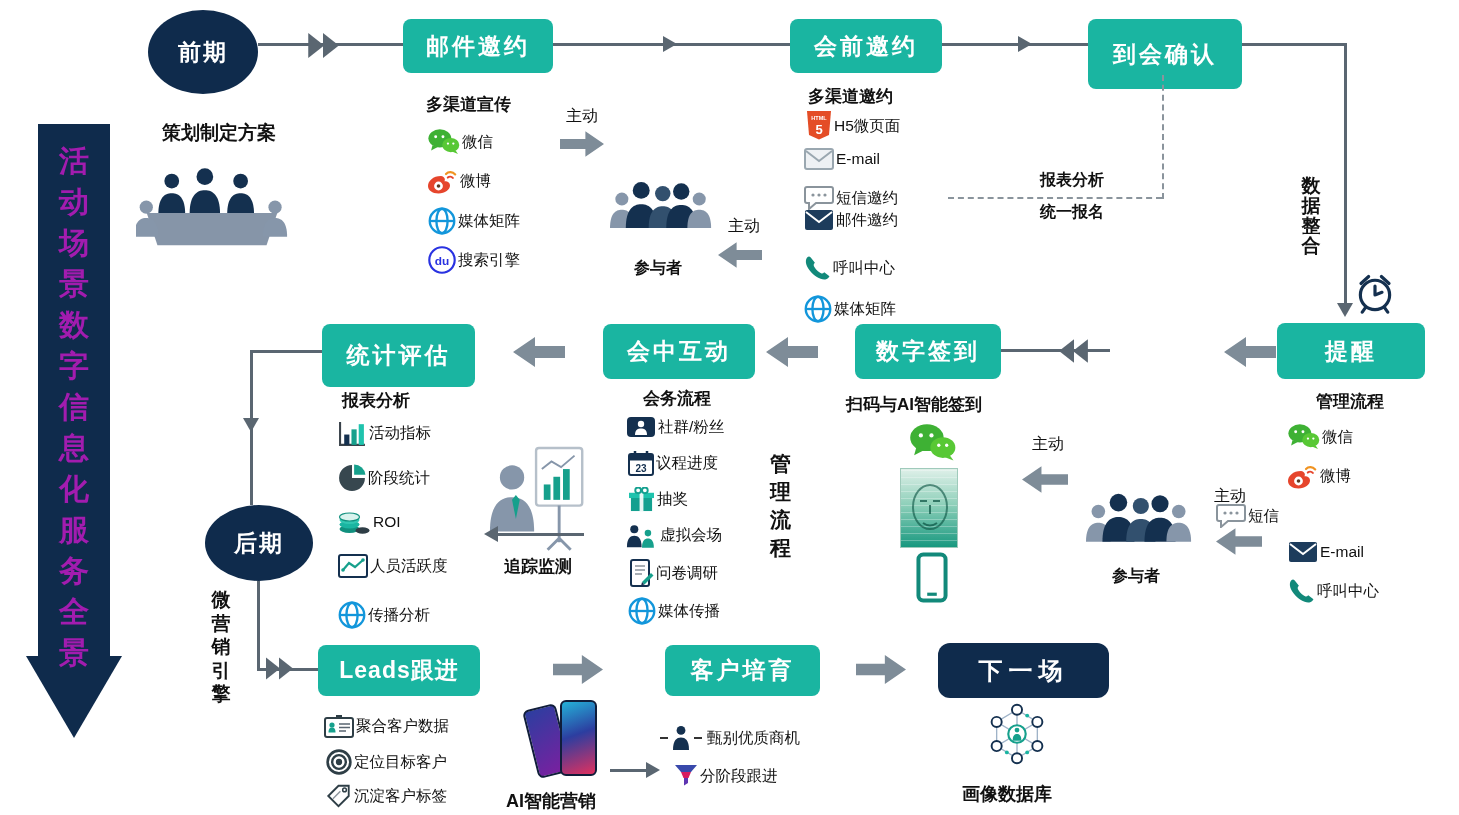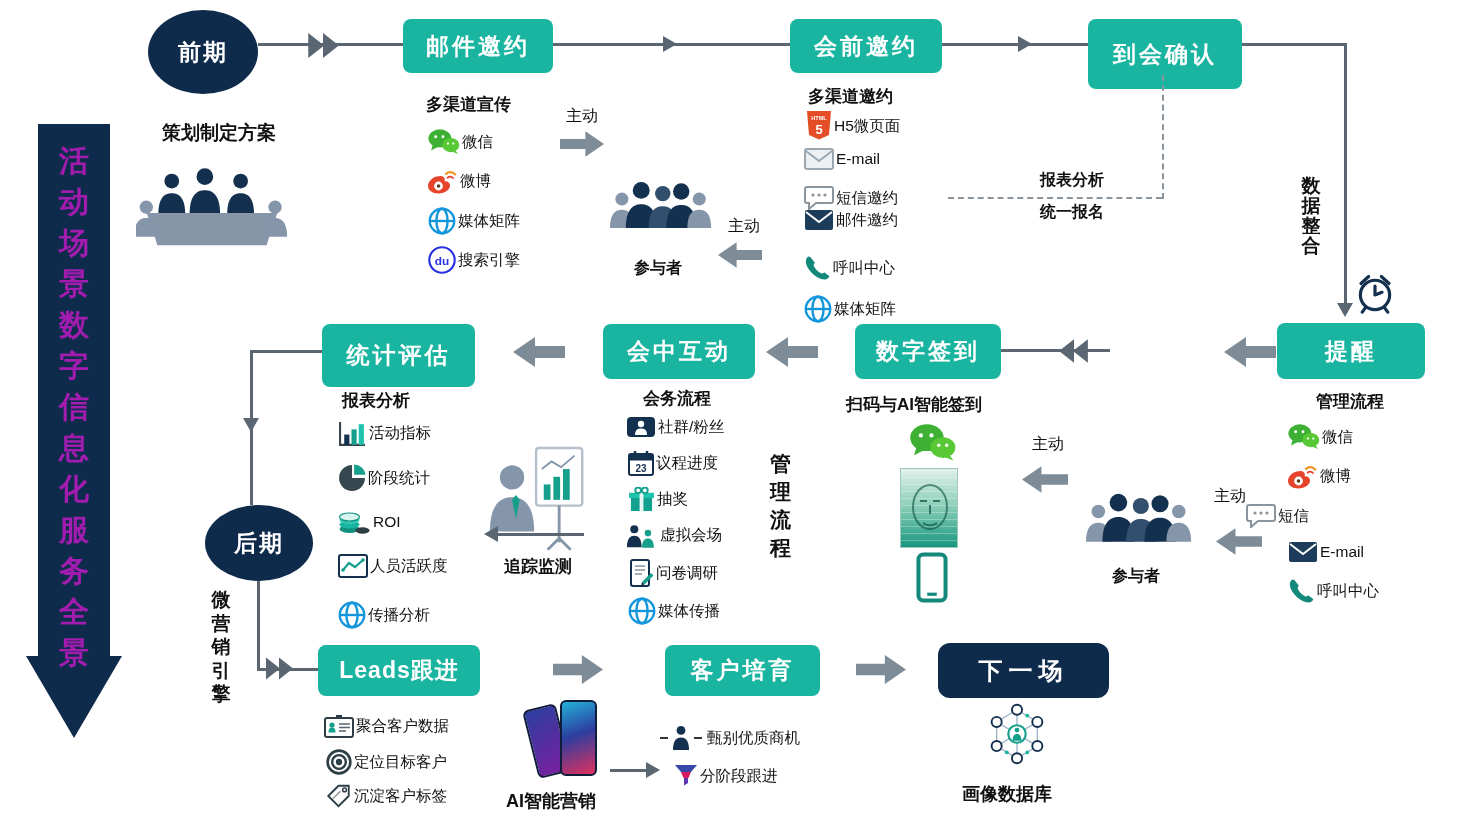--- a/index.html
+++ b/index.html
@@ -350,21 +350,21 @@
         <use href="#wechat"></use>
       </svg>
     <span>微信</span>
   </div>
   <div class="item" style="left:1288px;top:463px">
     <svg class="ic" width="30" height="27" viewBox="0 0 30 27">
         <use href="#weibo"></use>
       </svg>
     <span>微博</span>
   </div>
-  <div class="item" style="left:1246px;top:504px">
+  <div class="item" style="left:1216px;top:504px">
     <svg class="ic" width="30" height="24" viewBox="0 0 30 24">
         <use href="#sms"></use>
       </svg>
     <span>短信</span>
   </div>
   <div class="item" style="left:1288px;top:541px">
     <svg class="ic" width="30" height="22" viewBox="0 0 30 22">
         <use href="#mailnavy"></use>
       </svg>
     <span>E-mail</span>

